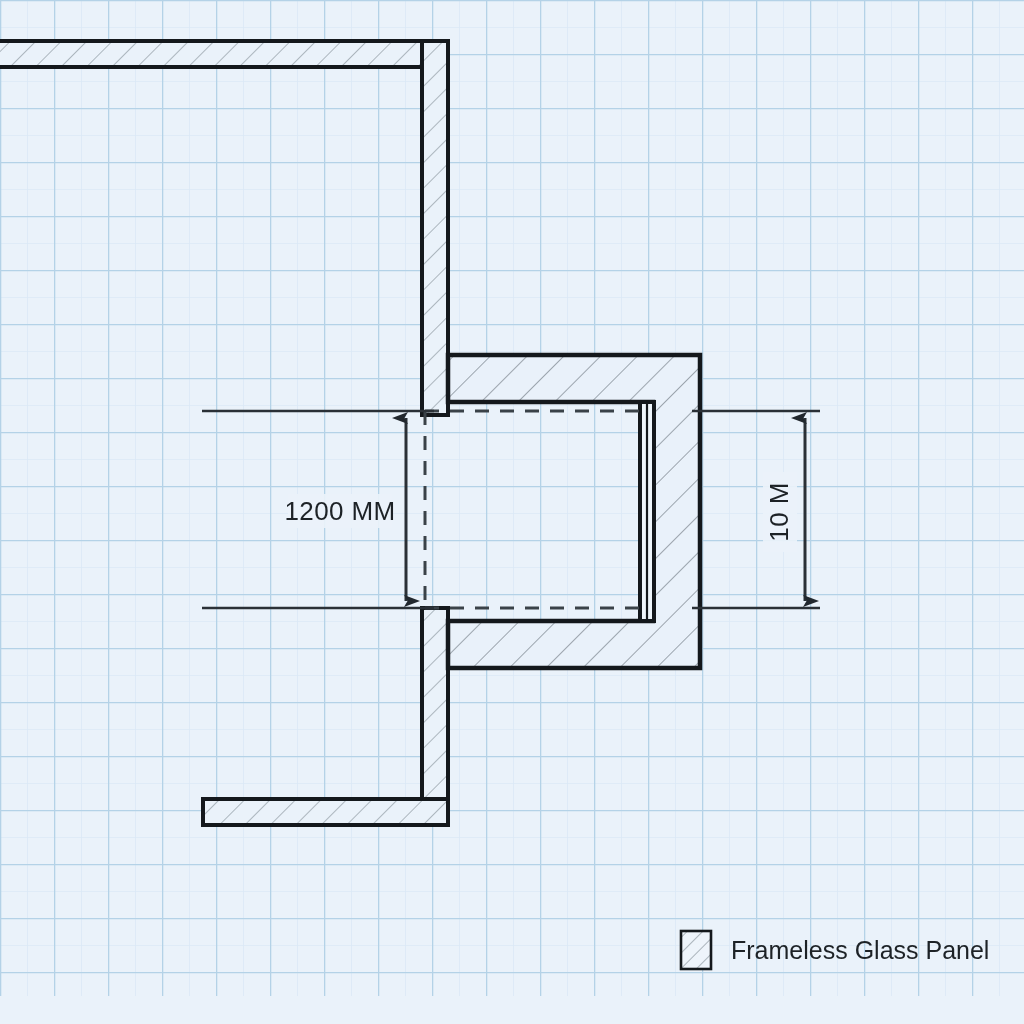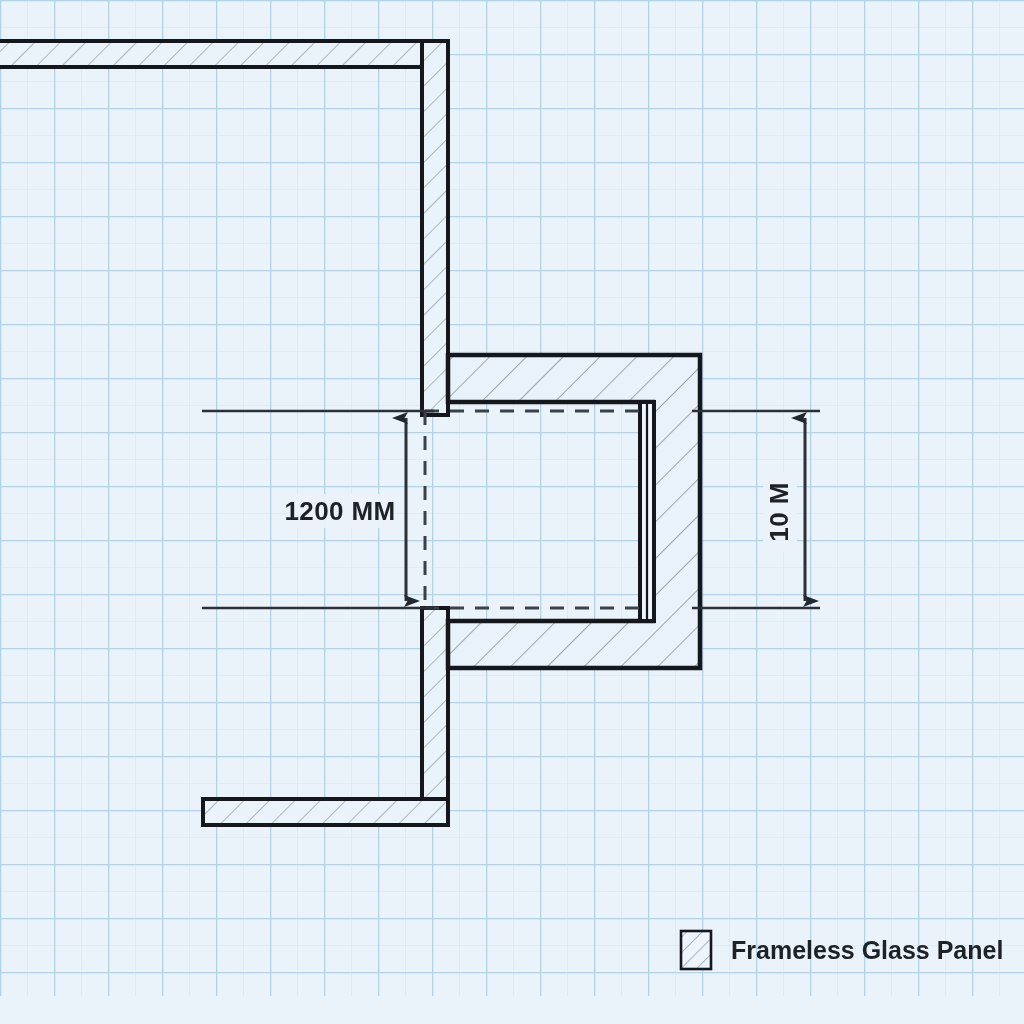--- a/index.html
+++ b/index.html
@@ -10,21 +10,20 @@
   }
   body {
     font-family: "Liberation Sans", sans-serif;
   }
   #drawing-root {
     position: relative;
     width: 1024px;
     height: 996px;
     overflow: hidden;
     background-color: #eaf2fa;
-    font-weight: bold;
   }
   #grid-layer, #plan-layer {
     position: absolute;
     top: 0;
     left: 0;
     width: 1024px;
     height: 1024px;
   }
   #plan-layer { pointer-events: none; }
   #plan-layer * { pointer-events: auto; }

